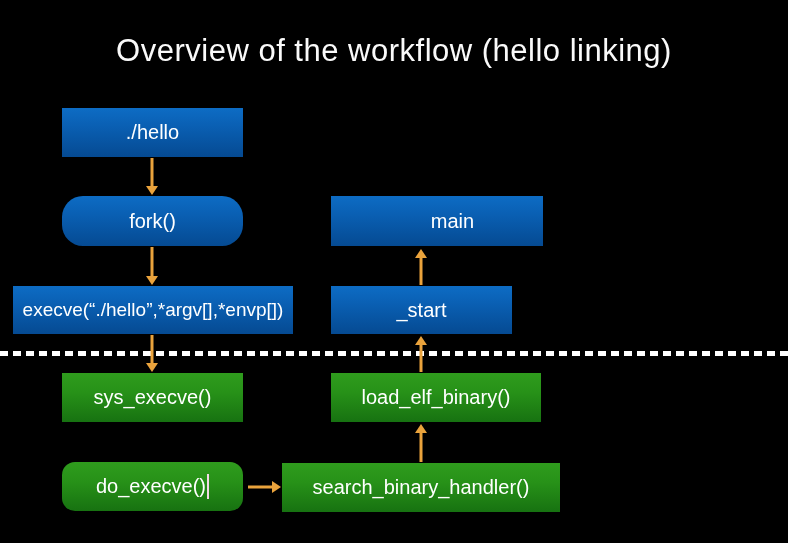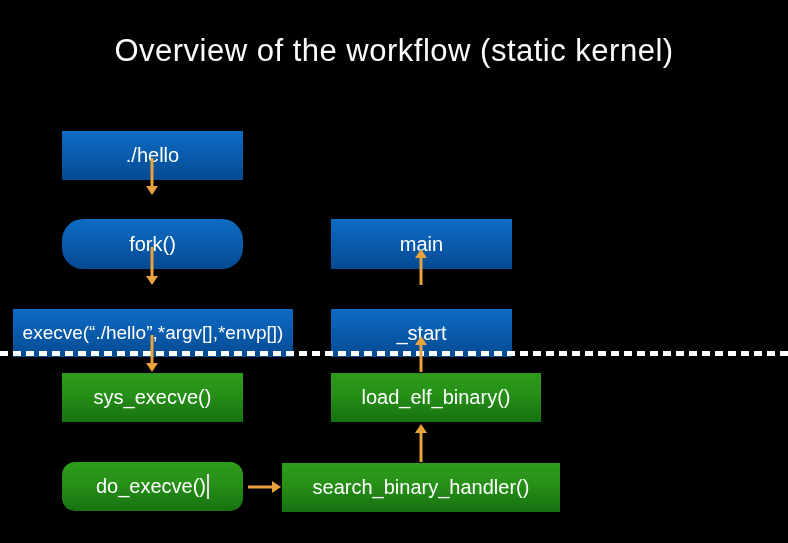--- a/index.html
+++ b/index.html
@@ -23,29 +23,28 @@
     position:absolute;
     display:flex;
     align-items:center;
     justify-content:center;
     color:#ffffff;
     font-size:20px;
     white-space:nowrap;
   }
   .node.user{
     background:linear-gradient(180deg,#0d6cc4 0%,#0a60b4 35%,#054a92 100%);
-    margin-top:23px;
   }
   .node.kernel{
     background:linear-gradient(180deg,#2f9c1d 0%,#279118 40%,#177211 100%);
   }
   .node-hello{left:62px;top:108px;width:181px;height:49px;}
   .node-fork{left:62px;top:196px;width:181px;height:50px;border-radius:21px;}
   .node-execve{left:13px;top:286px;width:280px;height:48px;font-size:19px;}
-  .node-main{left:331px;top:196px;width:181px;height:50px;}
+  .node-main{left:331px;top:196px;width:181px;height:50px;padding-left:31px;}
   .node-start{left:331px;top:286px;width:181px;height:48px;}
   .node-sys-execve{left:62px;top:373px;width:181px;height:49px;}
   .node-load-elf{left:331px;top:373px;width:210px;height:49px;}
   .node-do-execve{left:62px;top:462px;width:181px;height:49px;border-radius:13px;}
   .node-search{left:282px;top:463px;width:278px;height:49px;}
   .text-cursor{
     display:inline-block;
     width:2px;height:25px;
     margin-left:1px;
     background:#f3d9e6;
@@ -73,21 +72,21 @@
     pointer-events:none;
   }
   .arrows line{stroke:#eaa33c;stroke-width:3;}
   .arrows polygon{fill:#eaa33c;}
 </style>
 </head>
 <body>
 
 <div class="stage">
 
-  <div class="title">Overview of the workflow (static kernel)</div>
+  <div class="title">Overview of the workflow (hello linking)</div>
 
   <div class="node user node-hello">
     <span>./hello</span>
   </div>
   <div class="node user node-fork">
     <span>fork()</span>
   </div>
   <div class="node user node-execve">
     <span>execve(“./hello”,*argv[],*envp[])</span>
   </div>

